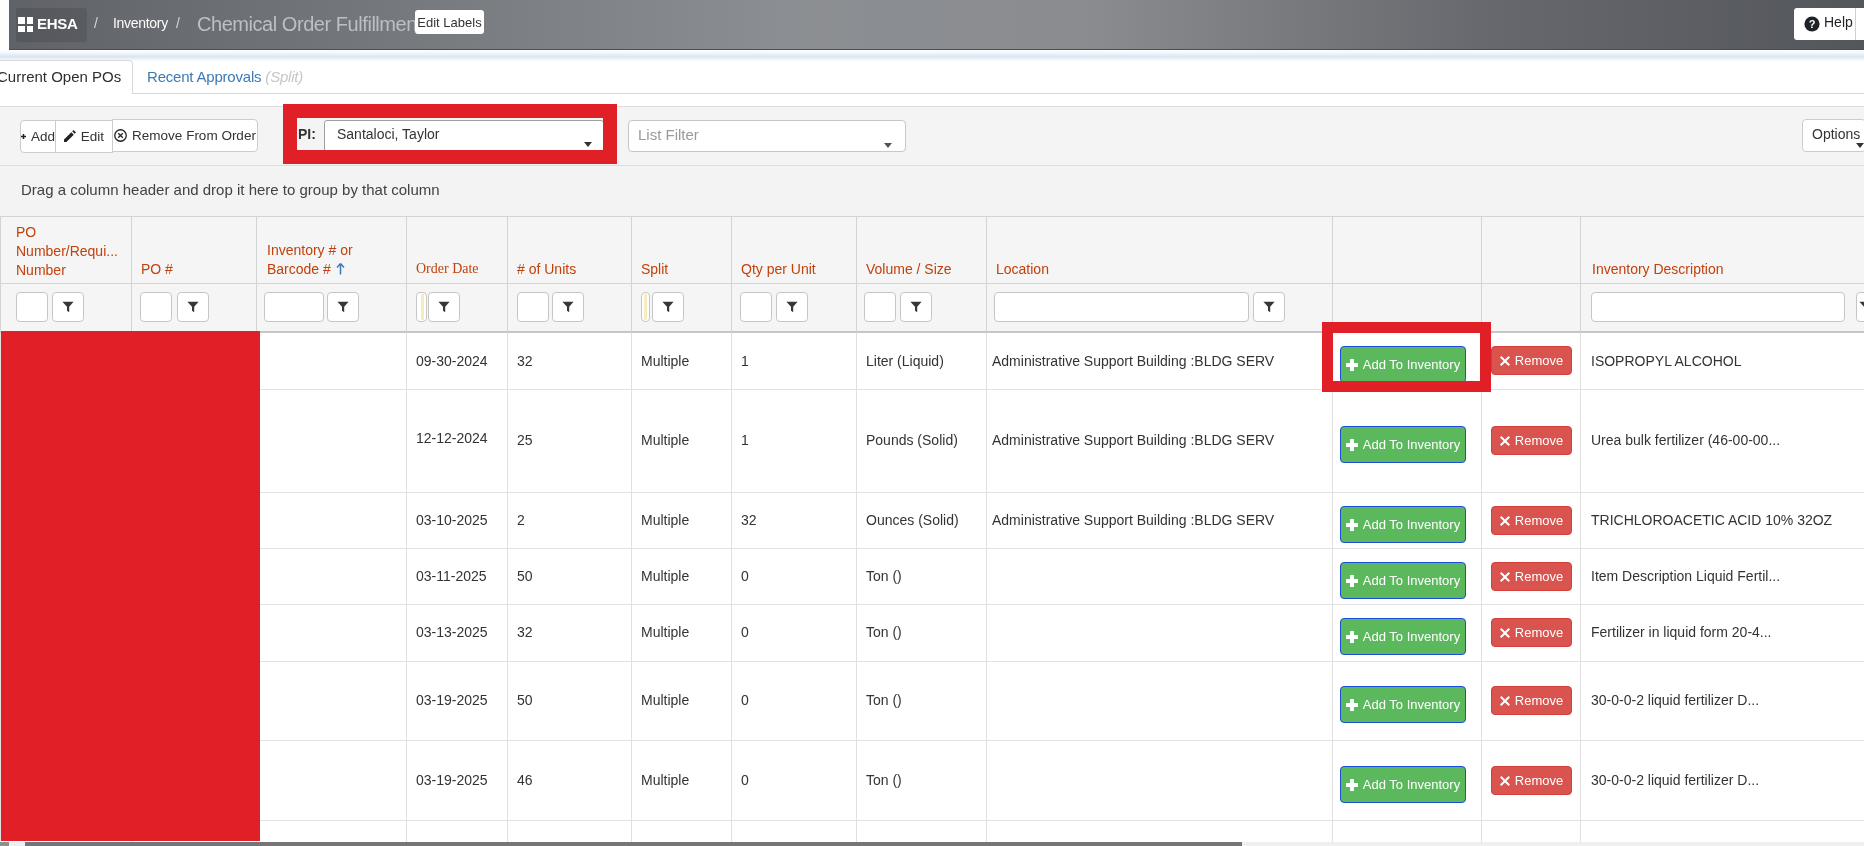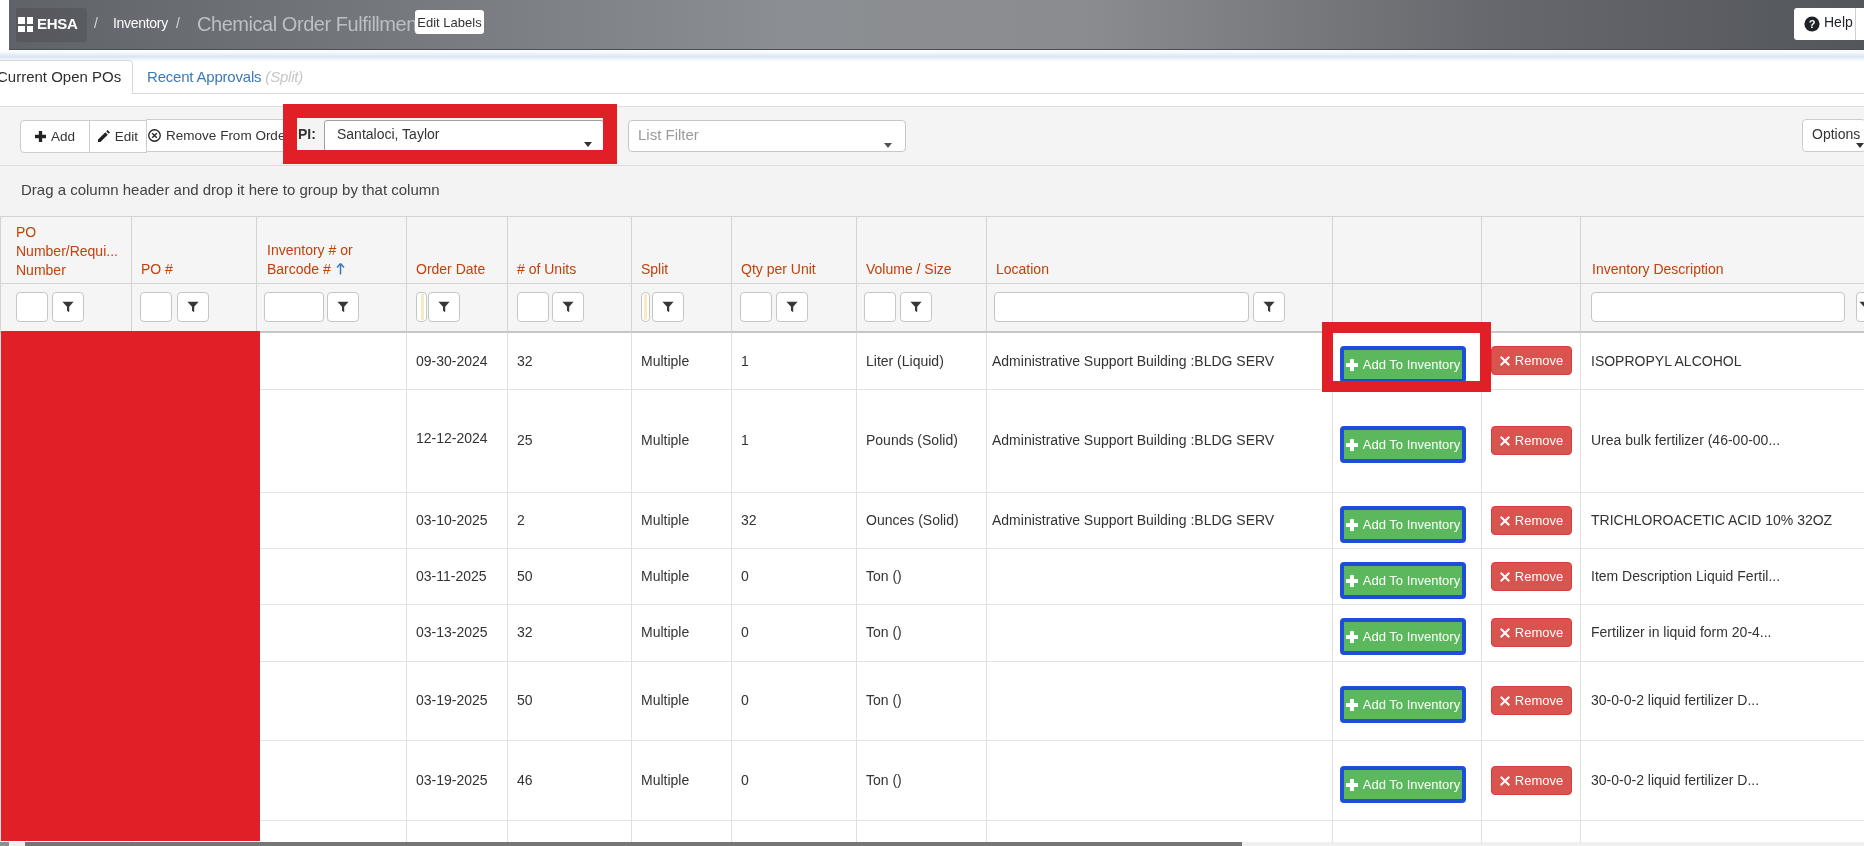--- a/index.html
+++ b/index.html
@@ -7,21 +7,21 @@
 #page { position:relative; width:1864px; height:846px; overflow:hidden; background:#fff; }
 .abs { position:absolute; }
 .cellline { position:absolute; height:20px; line-height:20px; font-size:14px; color:#333; white-space:nowrap; }
 .vline { position:absolute; width:1px; background:#e0e0e0; }
 .hline { position:absolute; height:1px; background:#e2e2e2; }
 .hvline { position:absolute; width:1px; background:#d4d4d4; }
 .fin { position:absolute; height:30px; background:#fff; border:1px solid #c6c6c6; border-radius:4px; }
 .fbtn { position:absolute; width:32px; height:30px; background:#fff; border:1px solid #c6c6c6;
   border-radius:4px; display:flex; align-items:center; justify-content:center; }
 .hdr { position:absolute; font-size:14px; color:#c2410c; height:20px; line-height:20px; white-space:nowrap; }
-.btn-green { position:absolute; width:126px; height:37px; background:#5cb85c; border:4px solid #1d4ed8;
+.btn-green { position:absolute; width:126px; height:37px; background:#5cb85c; border:1px solid #1d4ed8;
   border-radius:4px; color:#fff; font-size:13px; display:flex; align-items:center; justify-content:center;
   white-space:nowrap; }
 .btn-red { position:absolute; width:81px; height:29px; background:#d9534f; border:1px solid #d43f3a;
   border-radius:4px; color:#fff; font-size:13px; display:flex; align-items:center; justify-content:center;
   white-space:nowrap; }
 .tbtn { height:33px; background:#fff; border:1px solid #ccc; font-size:13.5px; color:#333;
   display:inline-flex; align-items:center; justify-content:center; margin-right:-1px; }
 .caret { display:inline-block; width:0; height:0; border-left:4.5px solid transparent;
   border-right:4.5px solid transparent; border-top:5px solid #333; }
 </style></head><body>
@@ -59,21 +59,21 @@
 <div class="abs" style="left:0;top:93px;width:1864px;height:1px;background:#d8d8d8;"></div>
 <div class="abs" style="left:-16px;top:60px;width:149px;height:34px;background:#fff;
  border:1px solid #d9d9d9;border-bottom:none;border-radius:4px 4px 0 0;"></div>
 <div class="abs" style="left:-3px;top:68px;font-size:15px;color:#2e2e2e;">Current Open POs</div>
 <div class="abs" style="left:147px;top:68px;font-size:15px;letter-spacing:-0.2px;color:#3d7ab5;">Recent Approvals
  <span style="color:#c6c6c6;font-style:italic;">(Split)</span></div>
 
 <div class="abs" style="left:0;top:106px;width:1864px;height:60px;background:#f4f4f4;
  border-top:1px solid #ddd;border-bottom:1px solid #ddd;"></div>
 <div class="abs" style="left:20px;top:119px;white-space:nowrap;">
- <span class="tbtn" style="width:70px;border-radius:4px 0 0 4px;">
+ <span class="tbtn" style="width:36px;border-radius:4px 0 0 4px;">
   <svg width="11" height="11" viewBox="0 0 12 12" style="margin-right:5px">
           <path d="M4.2 0h3.6v4.2H12v3.6H7.8V12H4.2V7.8H0V4.2h4.2z" fill="#222"></path>
         </svg>Add</span><span class="tbtn" style="width:58px;">
   <svg width="12" height="12" viewBox="0 0 14 14" style="margin-right:5px">
           <path d="M0 11.2L8.6 2.6l2.8 2.8L2.8 14H0zM9.6 1.6L11.2 0 14 2.8l-1.6 1.6z" fill="#222"></path>
         </svg>Edit</span><span class="tbtn" style="width:146px;border-radius:0 4px 4px 0;">
   <svg width="13" height="13" viewBox="0 0 14 14" style="margin-right:5px">
           <circle cx="7" cy="7" r="6.2" fill="none" stroke="#222" stroke-width="1.4"></circle>
           <path d="M4.5 4.5l5 5M9.5 4.5l-5 5" stroke="#222" stroke-width="1.4"></path>
         </svg>Remove From Order</span>
@@ -113,21 +113,21 @@
     <div class="hvline" style="left:1580px;top:217px;height:115px;"></div>
     <div class="hvline" style="left:0px;top:217px;height:115px;"></div>
 <div class="hdr" style="left:16px;top:223px;height:19px;line-height:19px;">PO</div>
 <div class="hdr" style="left:16px;top:242px;height:19px;line-height:19px;">Number/Requi...</div>
 <div class="hdr" style="left:16px;top:261px;height:19px;line-height:19px;">Number</div>
 <div class="hdr" style="left:141px;top:259px;">PO #</div>
 <div class="hdr" style="left:267px;top:240px;">Inventory # or</div>
 <div class="hdr" style="left:267px;top:259px;">Barcode # <svg width="11" height="14" viewBox="0 0 11 14" style="vertical-align:-2px">
         <path d="M5.5 1.5v11M5.5 1.5L2 5.4M5.5 1.5L9 5.4" stroke="#3d7ab5" stroke-width="1.5" fill="none"></path>
       </svg></div>
-<div class="hdr" style="left:416px;top:259px;">Order Date</div>
+<div class="hdr" style="left:416px;top:259px;font-family:Liberation Serif, serif;">Order Date</div>
 <div class="hdr" style="left:517px;top:259px;"># of Units</div>
 <div class="hdr" style="left:641px;top:259px;">Split</div>
 <div class="hdr" style="left:741px;top:259px;">Qty per Unit</div>
 <div class="hdr" style="left:866px;top:259px;">Volume / Size</div>
 <div class="hdr" style="left:996px;top:259px;">Location</div>
 <div class="hdr" style="left:1592px;top:259px;">Inventory Description</div>
 <div class="fin" style="left:16px;top:292px;width:32px;"></div>
     <div class="fbtn" style="left:52px;top:292px">
       <svg width="12" height="12" viewBox="0 0 12 12" style="display:block">
         <path d="M0.4 0.8h11.2L7.2 5.8v5.4L5.0 9.8V5.8z" fill="#373737"></path>

